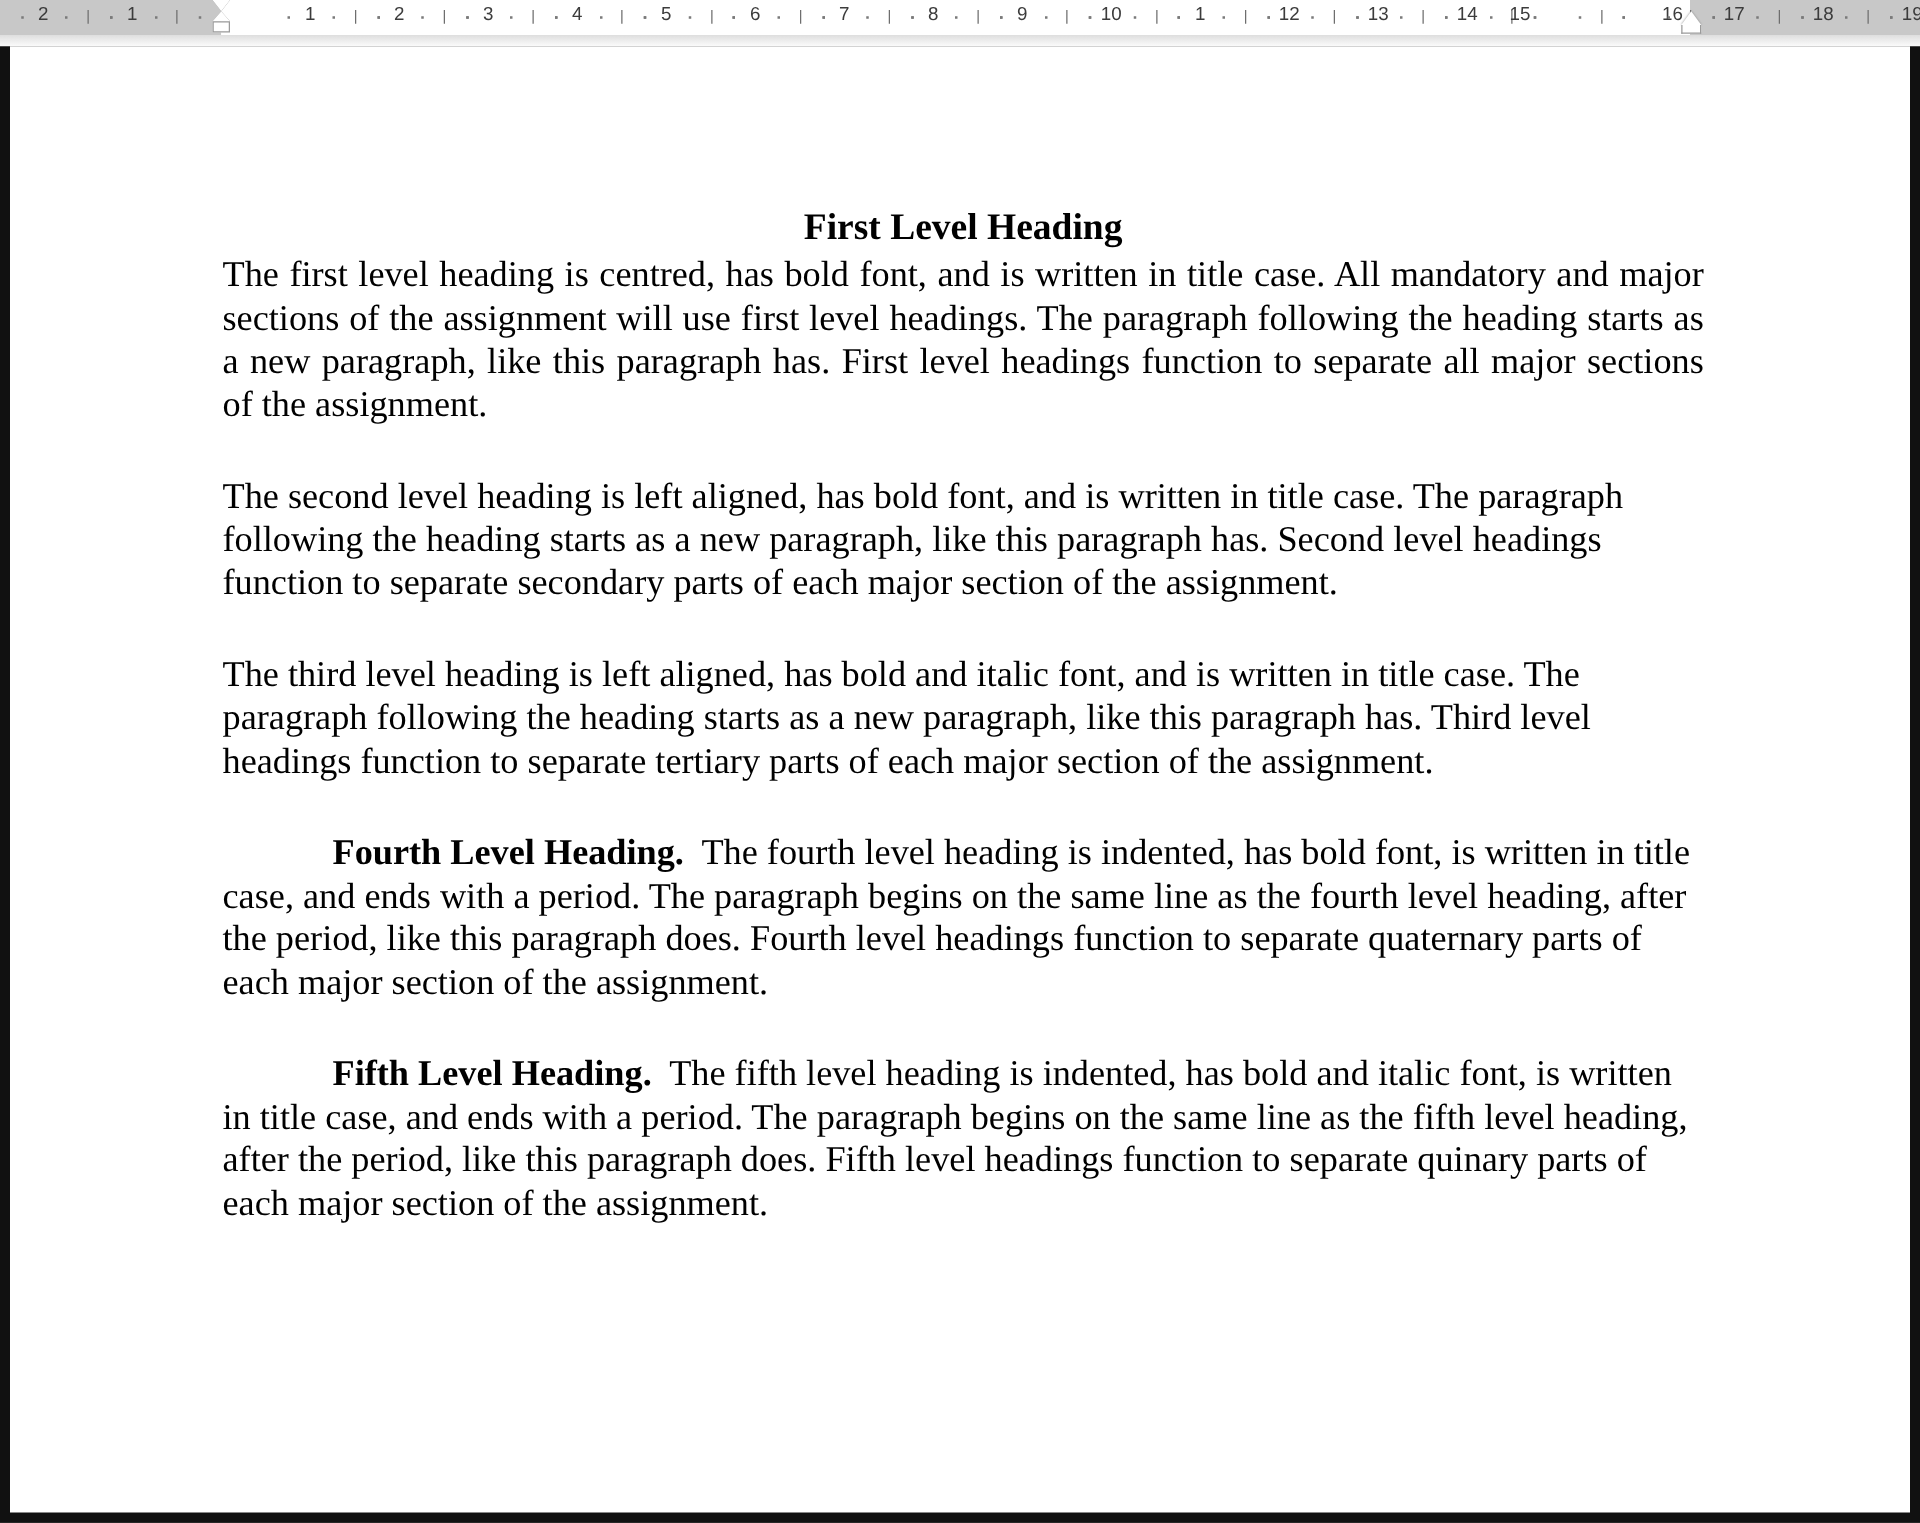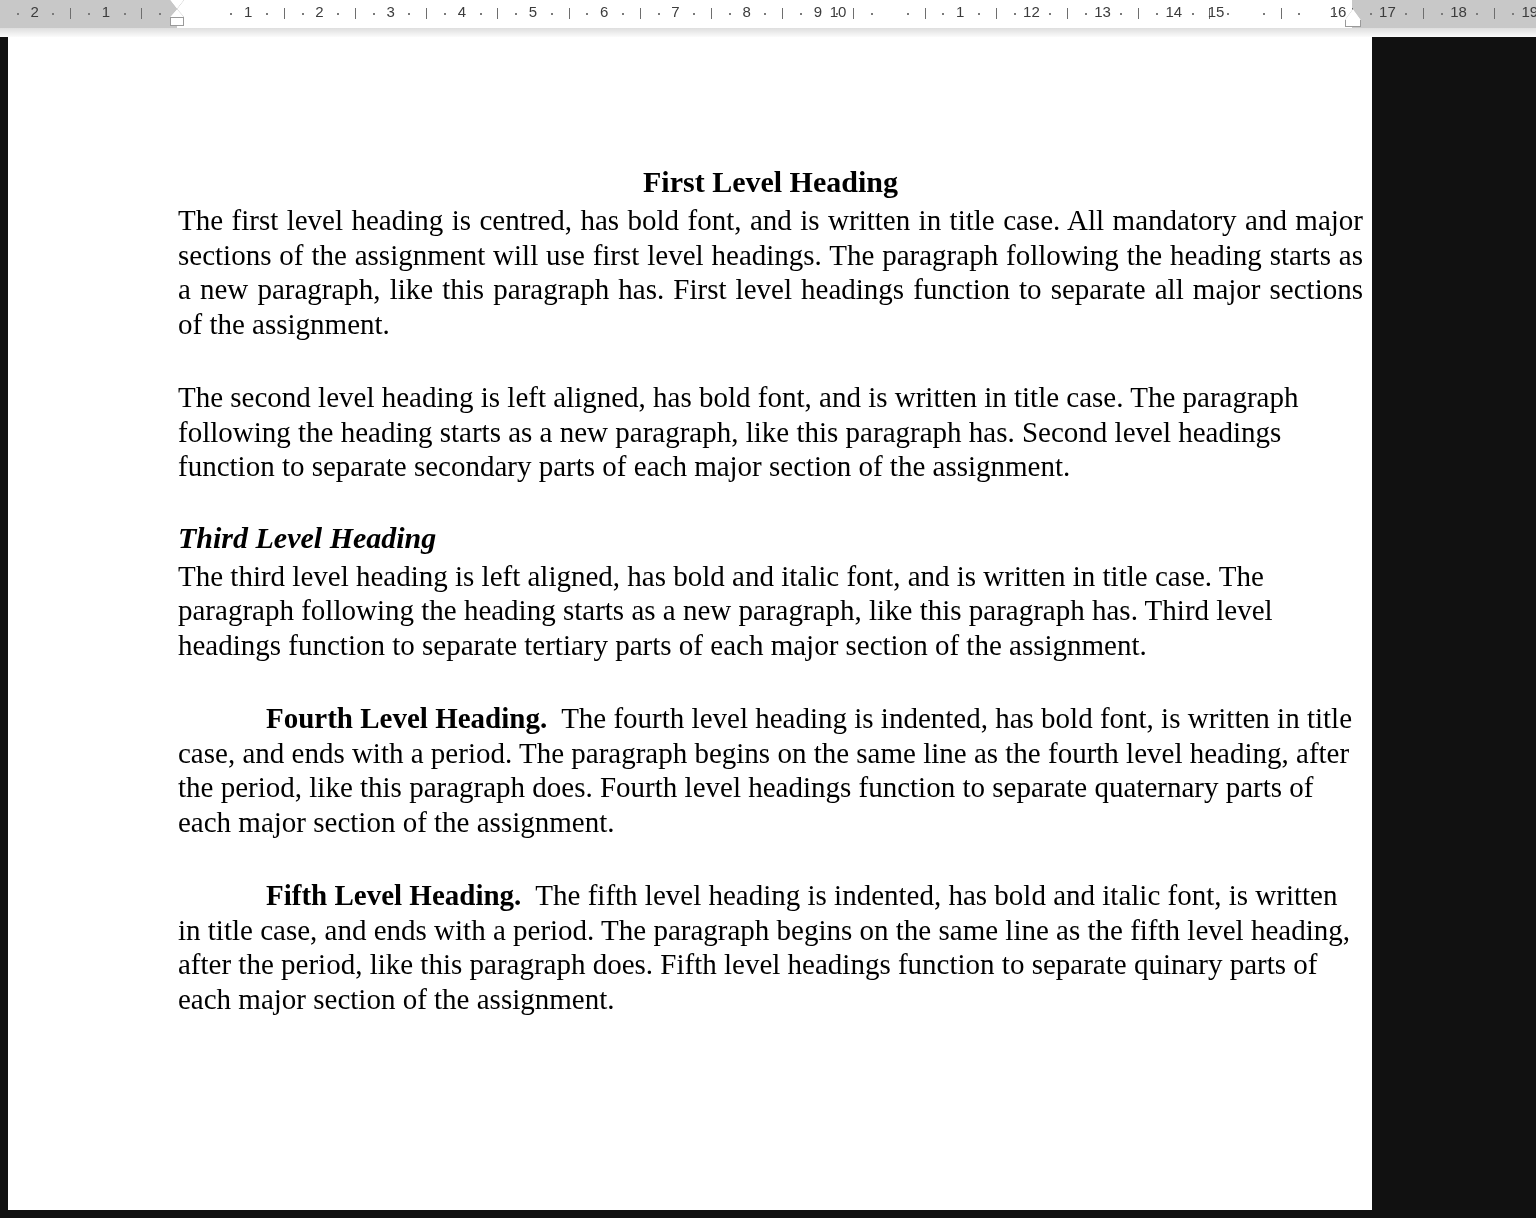--- a/index.html
+++ b/index.html
@@ -148,21 +148,21 @@
     width: 1536px;
     height: 9px;
     background: linear-gradient(to bottom, #dedede 0%, #eeeeee 55%, #fbfbfb 100%);
   }
 
   
   .page {
     position: absolute;
     left: 8px;
     top: 37px;
-    width: 1364px;
+    width: 1520px;
     height: 1173px;
     background: #ffffff;
     box-sizing: border-box;
     overflow: hidden;
   }
 
   .doc-body {
     position: absolute;
     left: 170px;
     top: 130px;
@@ -279,21 +279,21 @@
         <span class="tick-num" style="left: 746.6px;">8</span>
         <span class="tick-major" style="left: 782.2px;"></span>
         <span class="tick-minor" style="left: 728.8px;"></span>
         <span class="tick-minor" style="left: 764.4px;"></span>
         <span class="tick-minor" style="left: 800px;"></span>
         <span class="tick-num" style="left: 817.8px;">9</span>
         <span class="tick-major" style="left: 853.4px;"></span>
         <span class="tick-minor" style="left: 800px;"></span>
         <span class="tick-minor" style="left: 835.6px;"></span>
         <span class="tick-minor" style="left: 871.2px;"></span>
-        <span class="tick-num" style="left: 838px;">10</span>
+        <span class="tick-num" style="left: 889px;">10</span>
         <span class="tick-major" style="left: 924.6px;"></span>
         <span class="tick-minor" style="left: 871.2px;"></span>
         <span class="tick-minor" style="left: 906.8px;"></span>
         <span class="tick-minor" style="left: 942.4px;"></span>
         <span class="tick-num" style="left: 960.2px;">1</span>
         <span class="tick-major" style="left: 995.8px;"></span>
         <span class="tick-minor" style="left: 942.4px;"></span>
         <span class="tick-minor" style="left: 978px;"></span>
         <span class="tick-minor" style="left: 1013.6px;"></span>
         <span class="tick-num" style="left: 1031.4px;">12</span>
@@ -348,21 +348,20 @@
 
       <div class="h1-heading">First Level Heading</div>
       <p class="body-par justified">The first level heading is centred, has bold font, and is written in title case.  All mandatory and major sections of the assignment will use first level headings. The paragraph following the heading starts as a new paragraph, like this paragraph has.  First level headings function to separate all major sections of the assignment.</p>
 
       <div class="par-gap"></div>
 
       <p class="body-par">The second level heading is left aligned, has bold font, and is written in title case.  The paragraph following the heading starts as a new paragraph, like this paragraph has.  Second level headings function to separate secondary parts of each major section of the assignment.</p>
 
       <div class="par-gap"></div>
 
-      <div class="h3-heading">Third Level Heading</div>
       <p class="body-par">The third level heading is left aligned, has bold and italic font, and is written in title case.  The paragraph following the heading starts as a new paragraph, like this paragraph has.    Third level headings function to separate tertiary parts of each major section of the assignment.</p>
 
       <div class="par-gap"></div>
 
       <p class="body-par indented"><span class="run-in-head">Fourth Level Heading.</span><span class="sp">  </span><span>The fourth level heading is indented, has bold font, is written in title case, and ends with a period.  The paragraph begins on the same line as the fourth level heading, after the period, like this paragraph does.  Fourth level headings function to separate quaternary parts of each major section of the assignment.</span></p>
 
       <div class="par-gap"></div>
 
       <p class="body-par indented"><span class="run-in-head italic">Fifth Level Heading.</span><span class="sp">  </span><span>The fifth level heading is indented, has bold and italic font, is written in title case, and ends with a period.  The paragraph begins on the same line as the fifth level heading, after the period, like this paragraph does.  Fifth level headings function to separate quinary parts of each major section of the assignment.</span></p>
 

